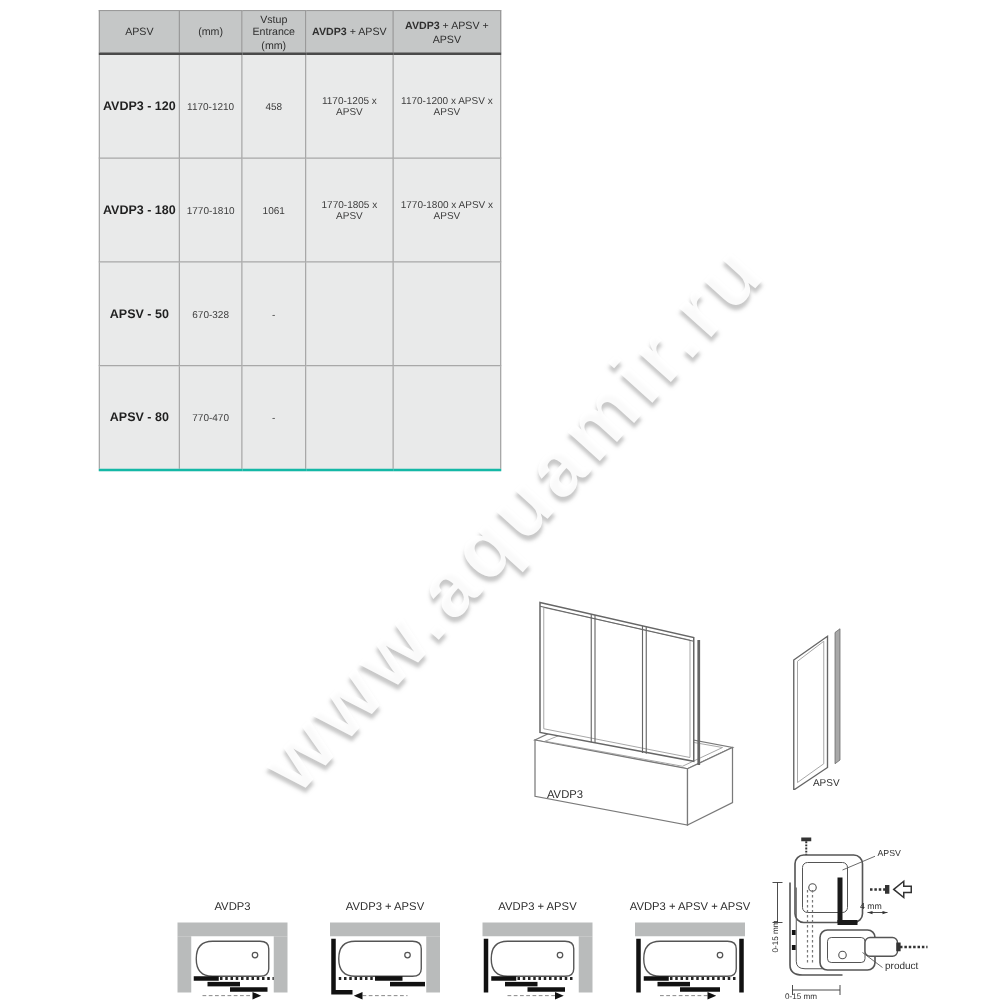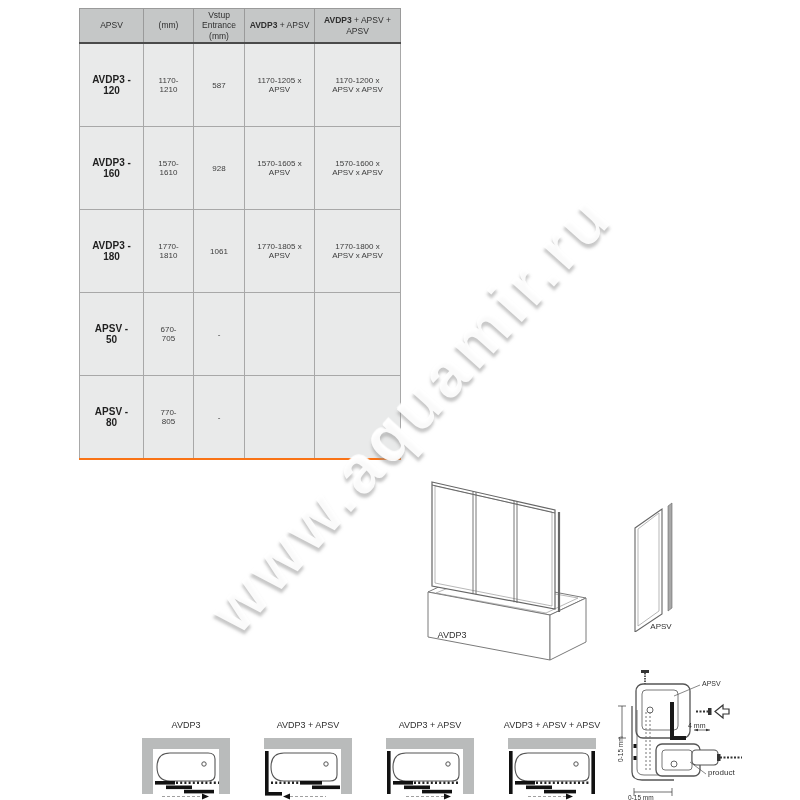--- a/index.html
+++ b/index.html
@@ -7,22 +7,22 @@
           font-family:"Liberation Sans", sans-serif;color:#333;}
 
   
   table.spec{position:absolute;left:79px;top:8px;border-collapse:collapse;table-layout:fixed;
              border:1.5px solid #6b6b6b;background:#e9eaea;}
   table.spec th{background:#c5c7c7;font-weight:normal;font-size:8.5px;color:#2f2f2f;
                 border:1px solid #9a9a9a;border-bottom:2px solid #4a4a4a;height:33px;
                 text-align:center;vertical-align:middle;line-height:1.25;padding:0 2px;}
   table.spec th .b{font-weight:bold;}
   table.spec td{background:#e9eaea;border:1px solid #a8a8a8;border-top:1px solid #8f8f8f;
-                height:82px;text-align:center;vertical-align:middle;padding:0 12px;}
-  table.spec tr:last-child td{border-bottom:2px solid #f97316;}
+                height:82px;text-align:center;vertical-align:middle;padding:0 2px;}
+  table.spec tr:last-child td{border-bottom:2px solid #14b8a6;}
   td.t{font-weight:bold;font-size:10px;color:#1f1f1f;}
   td.v{font-size:8px;color:#3c3c3c;}
   .cw1{width:64px}.cw2{width:50px}.cw3{width:51px}.cw4{width:70px}.cw5{width:86px}
 
   
   .watermark{position:absolute;left:410px;top:412px;transform:translate(-50%,-50%) rotate(-48deg);
              font-size:66px;font-weight:bold;letter-spacing:4px;white-space:nowrap;
              color:rgba(255,255,255,0.9);
              text-shadow:-3px 3px 3px rgba(145,145,145,0.5), 1px -1px 1px rgba(255,255,255,0.9);
              z-index:6;pointer-events:none;}
@@ -52,48 +52,41 @@
         <tr>
       <th>APSV</th>
       <th>(mm)</th>
       <th>Vstup Entrance (mm)</th>
       <th><span class="b">AVDP3</span><span> + APSV</span></th>
       <th><span class="b">AVDP3</span><span> + APSV + APSV</span></th>
     </tr>
     <tr>
       <td class="t">AVDP3 - 120</td>
       <td class="v">1170-1210</td>
-      <td class="v">587</td>
+      <td class="v">458</td>
       <td class="v">1170-1205 x APSV</td>
       <td class="v">1170-1200 x APSV x APSV</td>
-    </tr>
-    <tr>
-      <td class="t">AVDP3 - 160</td>
-      <td class="v">1570-1610</td>
-      <td class="v">928</td>
-      <td class="v">1570-1605 x APSV</td>
-      <td class="v">1570-1600 x APSV x APSV</td>
     </tr>
     <tr>
       <td class="t">AVDP3 - 180</td>
       <td class="v">1770-1810</td>
       <td class="v">1061</td>
       <td class="v">1770-1805 x APSV</td>
       <td class="v">1770-1800 x APSV x APSV</td>
     </tr>
     <tr>
       <td class="t">APSV - 50</td>
-      <td class="v">670-705</td>
+      <td class="v">670-328</td>
       <td class="v">-</td>
       <td class="v"></td>
       <td class="v"></td>
     </tr>
     <tr>
       <td class="t">APSV - 80</td>
-      <td class="v">770-805</td>
+      <td class="v">770-470</td>
       <td class="v">-</td>
       <td class="v"></td>
       <td class="v"></td>
     </tr>
   </tbody>
     </table>
 
   <div class="watermark">www.aquamir.ru</div>
 
   <svg class="abs" style="left:402px;top:462px;" width="226" height="200" viewBox="0 0 226 200">

